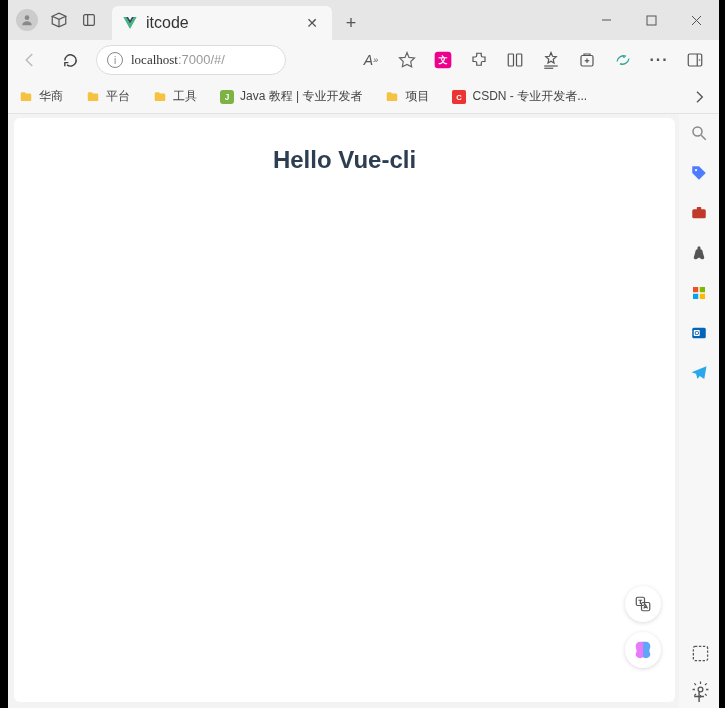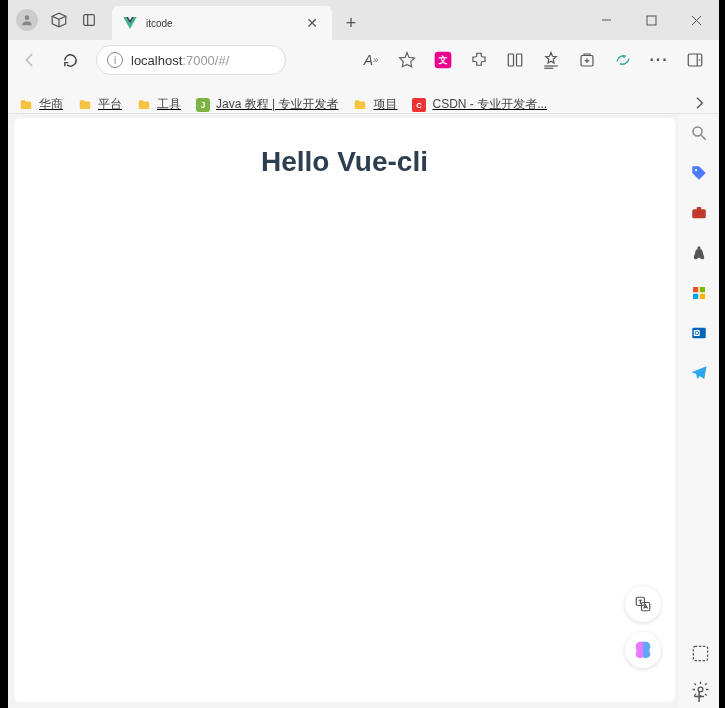--- a/index.html
+++ b/index.html
@@ -7,47 +7,47 @@
   .browser { background: #f3f3f3; width: 711px; height: 708px; margin-left: 8px; display: flex; flex-direction: column; position: relative; }
 
   
   .titlebar { height: 40px; display: flex; align-items: flex-end; background: #e6e6e6; }
   .titlebar-left { display: flex; align-items: center; padding: 0 8px; gap: 12px; height: 100%; }
   .profile-icon { width: 22px; height: 22px; background: #ccc; border-radius: 50%; display:flex; align-items:center; justify-content:center; }
   .profile-icon svg { width: 14px; height: 14px; fill:#888; }
   .tit-icon { width: 18px; height: 18px; display:flex; align-items:center; justify-content:center; color:#555; }
   .tab { background: #f7f7f7; height: 34px; min-width: 220px; border-radius: 6px 6px 0 0; display: flex; align-items: center; padding: 0 10px; gap: 8px; margin-left: 6px; }
   .tab .favicon { width: 16px; height: 16px; }
-  .tab-title { font-size: 10px; color: #333; flex: 1; }
+  .tab-title { font-size: 16px; color: #333; flex: 1; }
   .tab-close { font-size: 14px; color: #555; width: 20px; text-align:center; }
   .newtab { width: 30px; height: 30px; display: flex; align-items: center; justify-content: center; color: #555; font-size: 18px; margin-left:4px; margin-bottom:2px; }
   .win-controls { margin-left: auto; display: flex; height: 100%; }
   .win-btn { width: 45px; display: flex; align-items:center; justify-content:center; color:#555; }
 
   
   .toolbar { height: 40px; background: #f7f7f7; display: flex; align-items: center; padding: 0 8px; gap: 12px; }
   .nav-btn { width: 28px; height: 28px; display:flex; align-items:center; justify-content:center; color:#888; }
   .nav-btn.active { color:#333; }
   .address { flex: 1; height: 30px; background: #fff; border: 1px solid #ddd; border-radius: 15px; display:flex; align-items:center; padding: 0 10px; gap: 8px; max-width: 190px; }
   .info-icon { width:16px; height:16px; border:1px solid #888; border-radius:50%; display:flex; align-items:center; justify-content:center; font-size:10px; color:#888; }
   .url-text { font-size: 13px; color:#999; }
-  .url-host { color:#333; }
+  .url-host { color:#333;font-family:Liberation Serif, serif; }
   .toolbar-right { margin-left:auto; display:flex; align-items:center; gap:16px; padding-right:6px; }
   .tb-icon { width: 20px; height: 20px; display:flex; align-items:center; justify-content:center; color:#555; }
 
   
-  .bookmarks { height: 34px; background: #f7f7f7; display:flex; align-items:flex-end; padding: 0 10px; gap: 14px; border-bottom: 1px solid #e3e3e3; text-decoration: underline; }
+  .bookmarks { height: 34px; background: #f7f7f7; display:flex; align-items:center; padding: 0 10px; gap: 22px; border-bottom: 1px solid #e3e3e3; }
   .bm { display:flex; align-items:center; gap:5px; font-size:12px; color:#444; white-space:nowrap; }
   .folder-icon { width:16px; height:14px; }
   .bm-spacer { flex:1; }
 
   
   .content-wrap { flex:1; display:flex; background:#f3f3f3; }
   .page { flex:1; background:#fff; margin:4px 4px 6px 6px; border-radius:6px; display:flex; justify-content:center; padding-top:28px; position:relative; }
-  .page h1 { font-size:28px; font-weight:700; color:#2c3e50; }
+  .page h1 { font-size:24px; font-weight:700; color:#2c3e50; }
   .sidebar { width:40px; background:#f7f7f7; display:flex; flex-direction:column; align-items:center; padding-top:8px; gap:18px; }
   .sb-icon { width:22px; height:22px; display:flex; align-items:center; justify-content:center; }
 
   .float-btn { position:absolute; right:14px; width:36px; height:36px; background:#fff; border-radius:50%; box-shadow:0 1px 4px rgba(0,0,0,.15); display:flex; align-items:center; justify-content:center; }
   .float-translate { bottom:80px; }
   .float-brain { bottom:34px; }
 
   .bottom-icons { position:absolute; right:8px; bottom:8px; display:flex; flex-direction:column; gap:14px; }
   .bi { width:22px; height:22px; display:flex; align-items:center; justify-content:center; color:#555; }
 </style>

